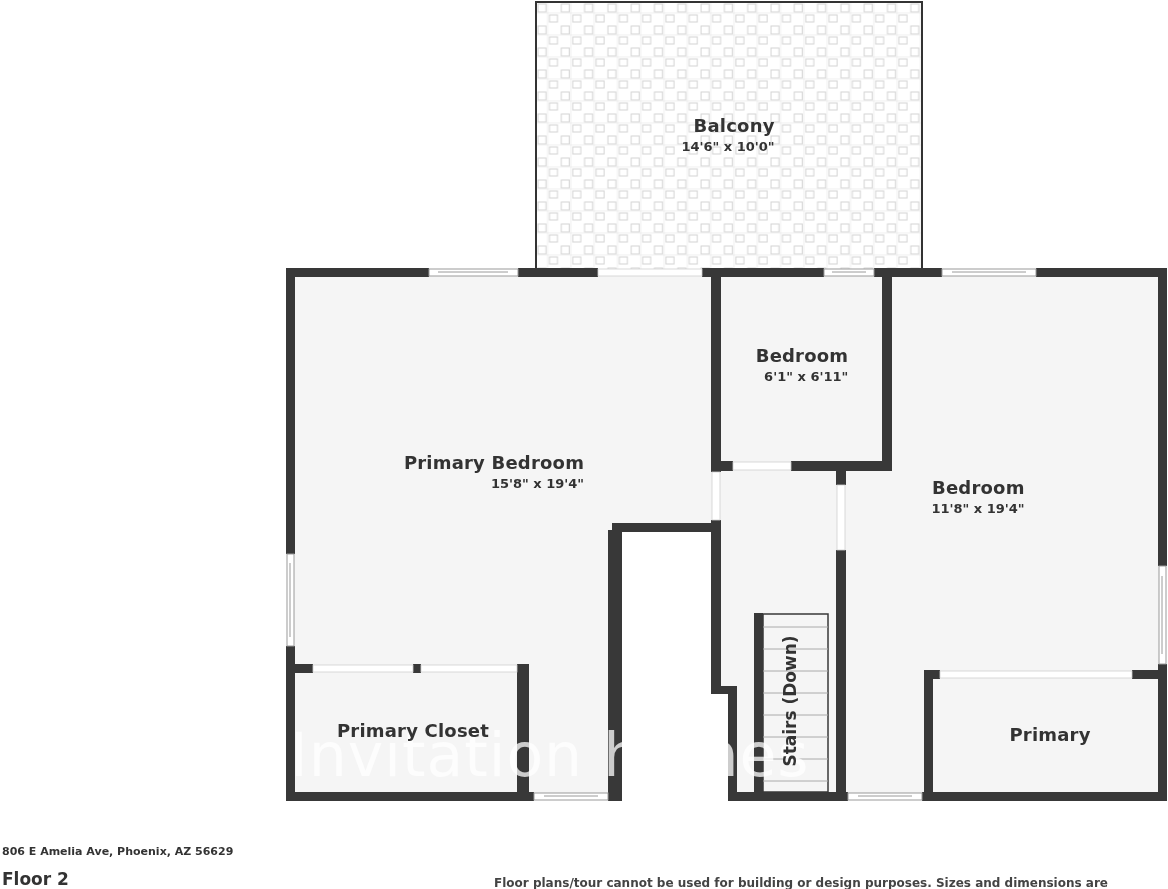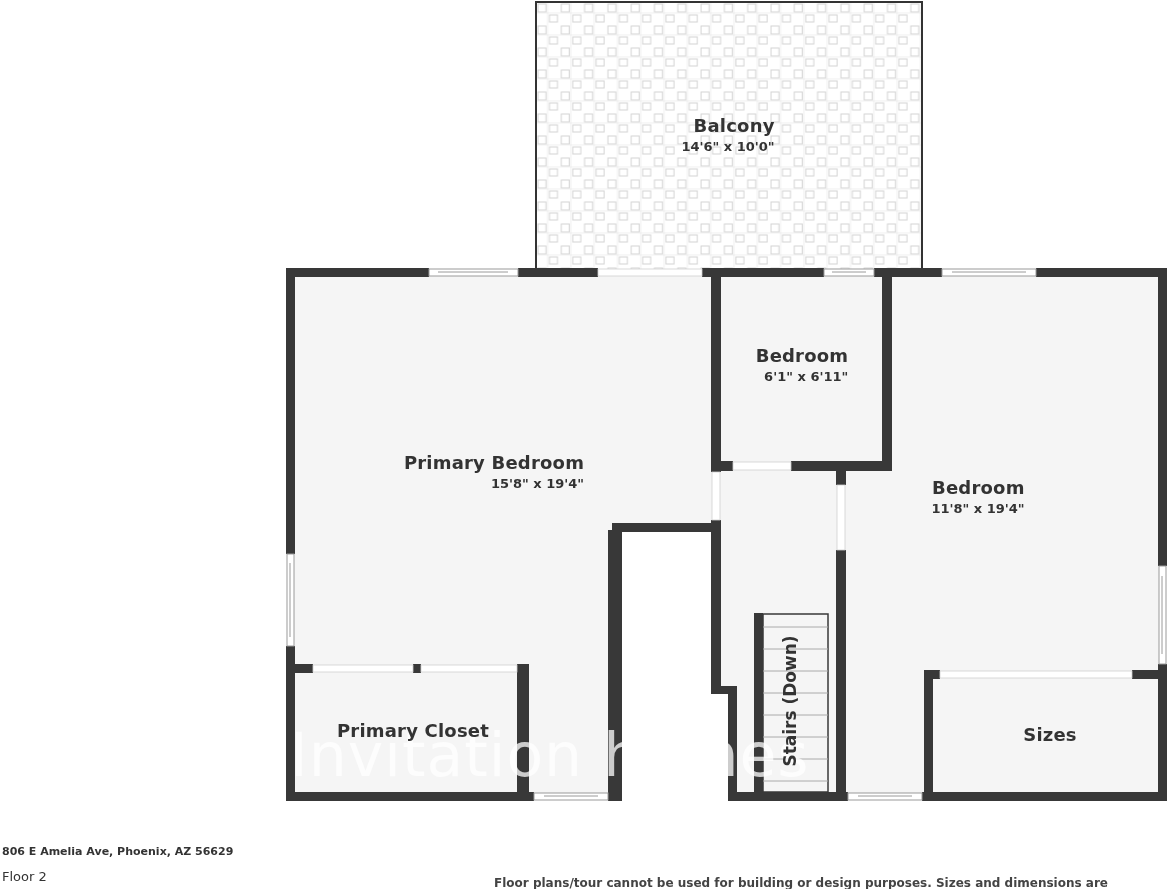--- a/index.html
+++ b/index.html
@@ -8,21 +8,21 @@
   #plan { position: absolute; left: 0; top: 0; }
   .label { position: absolute; color: #333333; text-align: right; white-space: nowrap;
            transform: translateX(-50%); }
   .room-name { font-size: 18px; font-weight: bold; letter-spacing: 0.2px; display: block; }
   .room-dim { font-size: 13px; font-weight: bold; display: block; margin-top: 3px; }
   .stairs-label { position: absolute; left: 790px; top: 701px; transform: translate(-50%, -50%) rotate(-90deg);
                   font-size: 17px; font-weight: bold; color: #333333; white-space: nowrap; }
   .watermark { position: absolute; left: 290px; top: 720px; font-size: 60px; color: rgba(255,255,255,0.75);
                font-family: "DejaVu Sans", sans-serif; letter-spacing: 1px; white-space: nowrap; }
   .address { position: absolute; left: 2px; top: 845px; font-size: 11px; font-weight: bold; color: #333; }
-  .floor { position: absolute; left: 2px; top: 869px; font-size: 13px; font-weight: normal; color: #333; }
+  .floor { position: absolute; left: 2px; top: 869px; font-size: 17px; font-weight: bold; color: #333; }
   .disclaimer { position: absolute; left: 494px; top: 876px; font-size: 12px; font-weight: bold; color: #444; }
 </style>
 </head>
 <body>
 
 <svg id="plan" width="1168" height="889" viewBox="0 0 1168 889">
   <defs>
     <pattern id="tiles" x="536" y="2" width="23.3" height="22" patternUnits="userSpaceOnUse">
       <rect width="23.3" height="22" fill="#ffffff"></rect>
       <rect x="2" y="2" width="8" height="8" fill="none" stroke="#d4d4d4" stroke-width="1"></rect>
@@ -151,20 +151,20 @@
 <div class="label" style="left:978px; top:477px;">
   <span class="room-name">Bedroom</span>
   <span class="room-dim">11'8" x 19'4"</span>
 </div>
 
 <div class="label" style="left:413px; top:720px;">
   <span class="room-name">Primary Closet</span>
 </div>
 
 <div class="label" style="left:1050px; top:724px;">
-  <span class="room-name">Sizes</span>
+  <span class="room-name">Primary</span>
 </div>
 
 <div class="stairs-label">Stairs (Down)</div>
 
 <div class="address">806 E Amelia Ave, Phoenix, AZ 56629</div>
 <div class="floor">Floor 2</div>
 <div class="disclaimer">Floor plans/tour cannot be used for building or design purposes. Sizes and dimensions are approximate.</div>
 
 </body></html>

